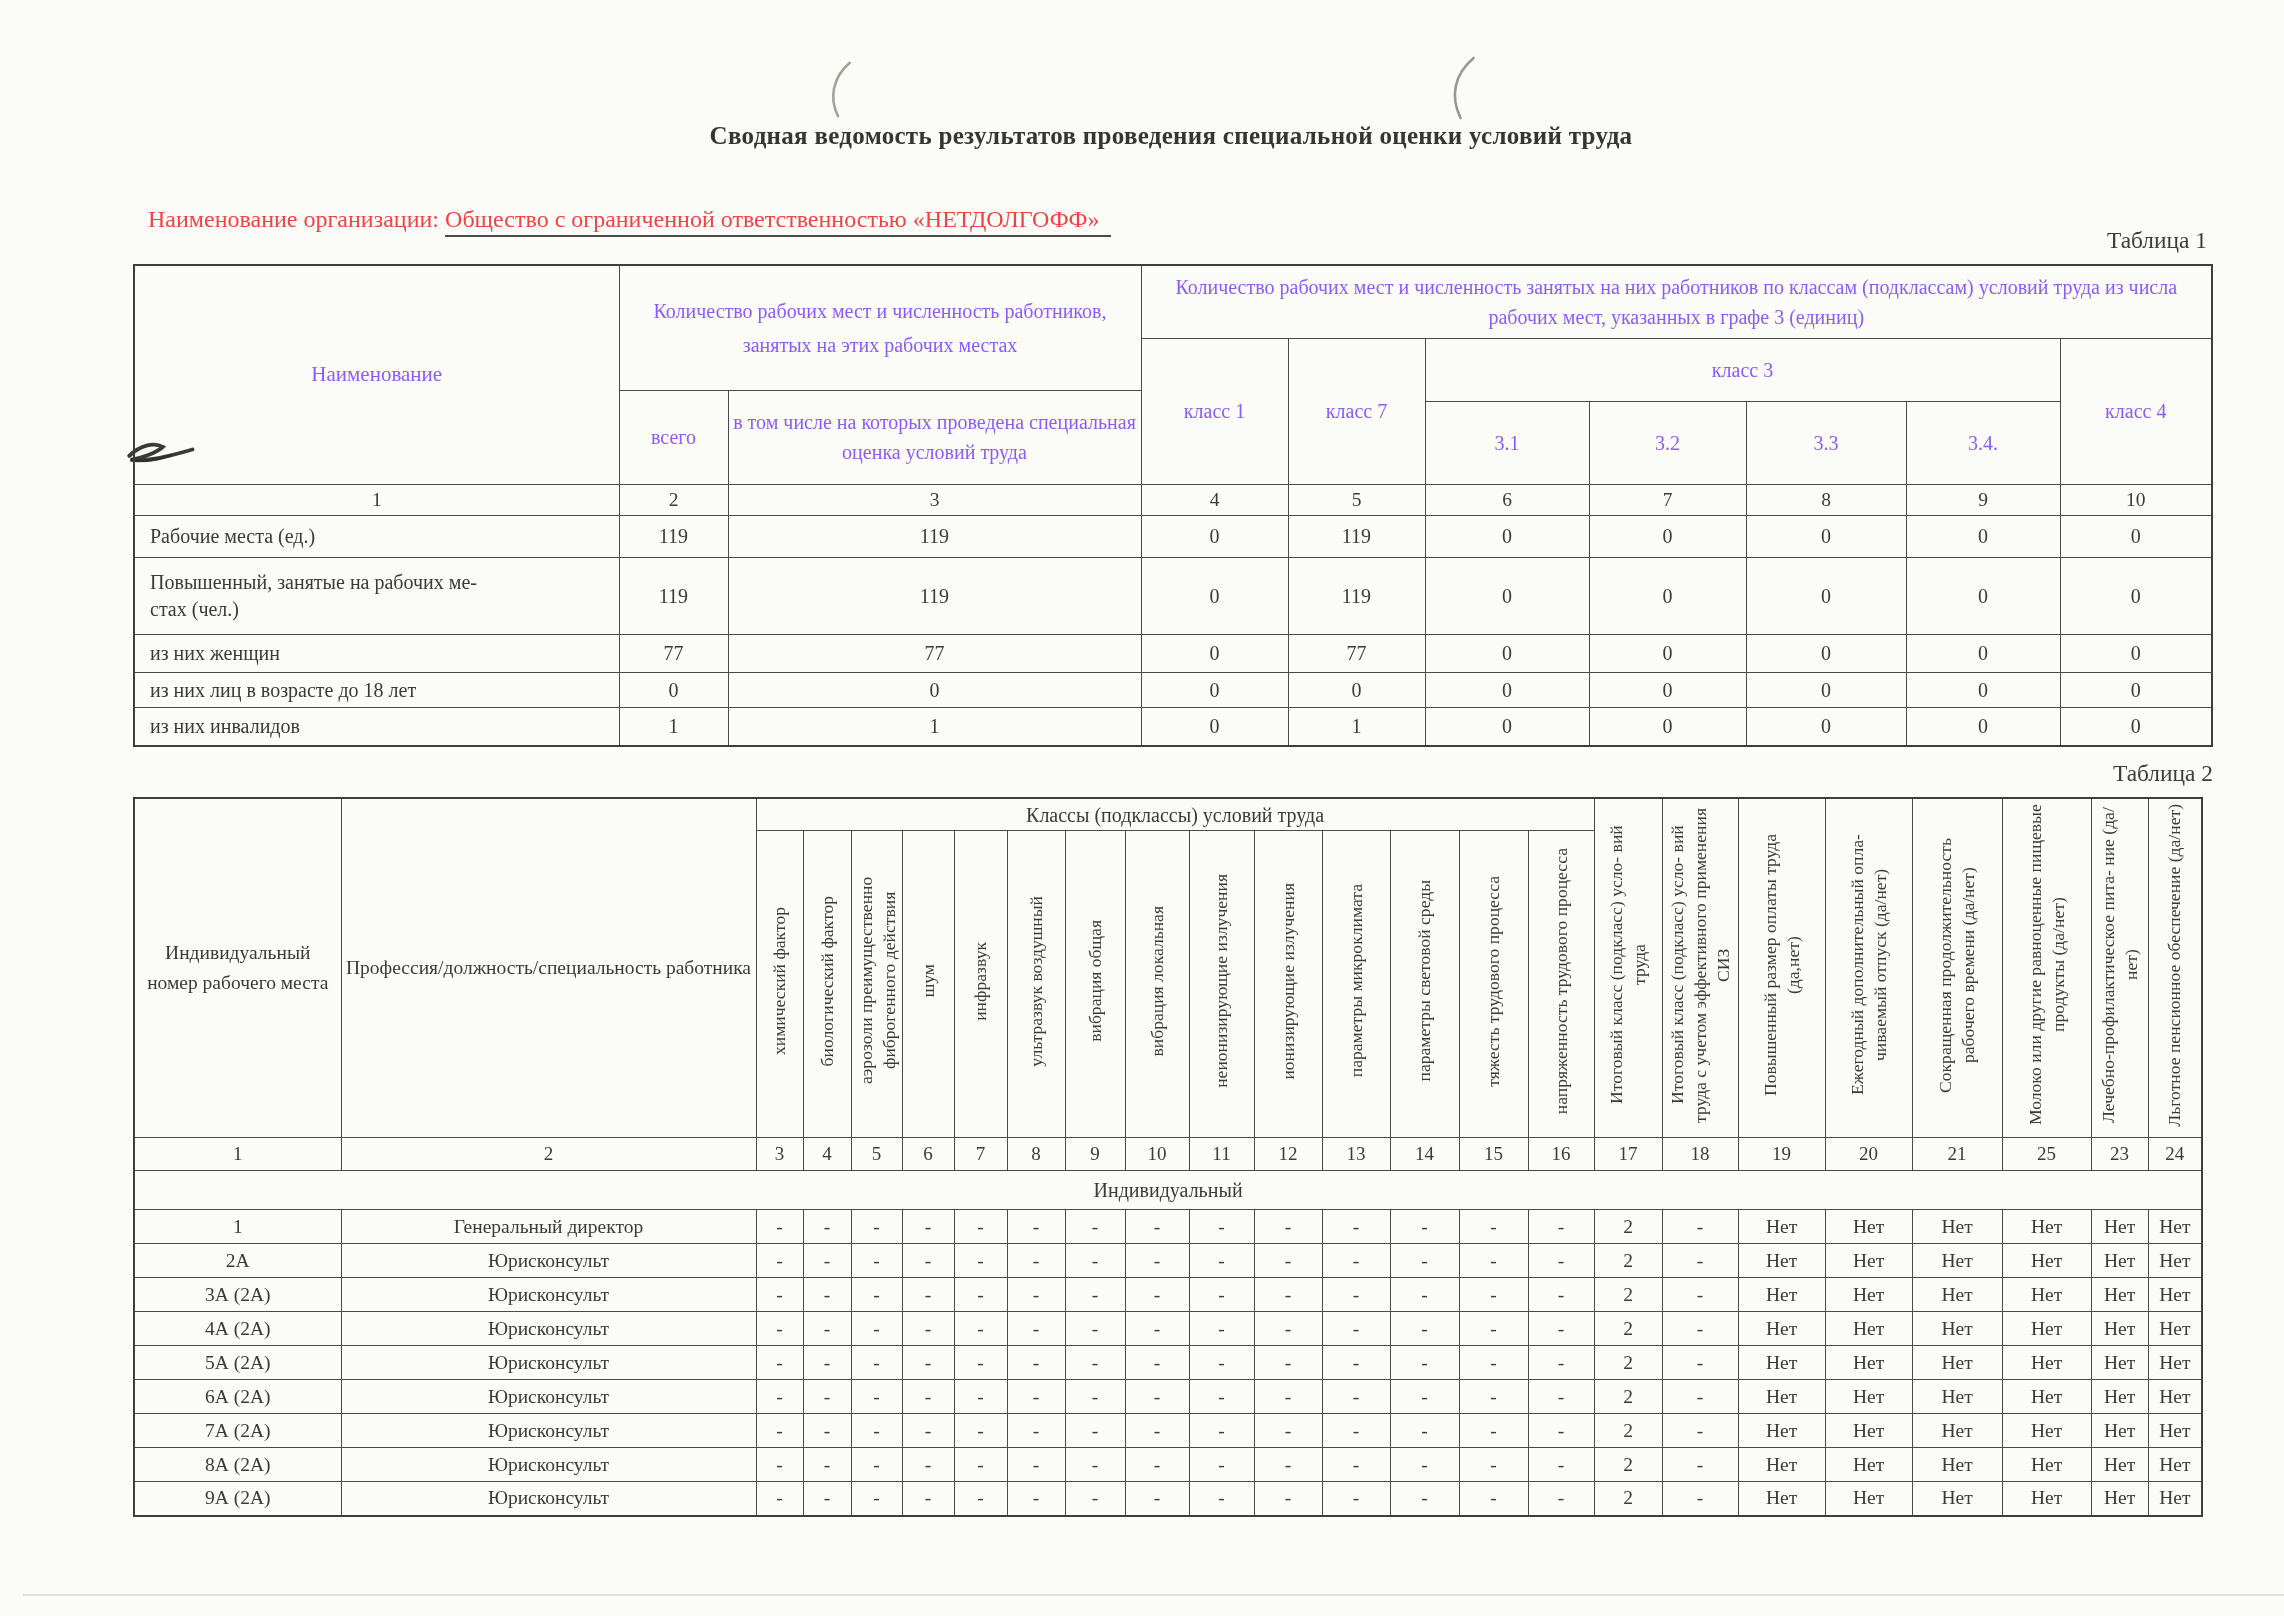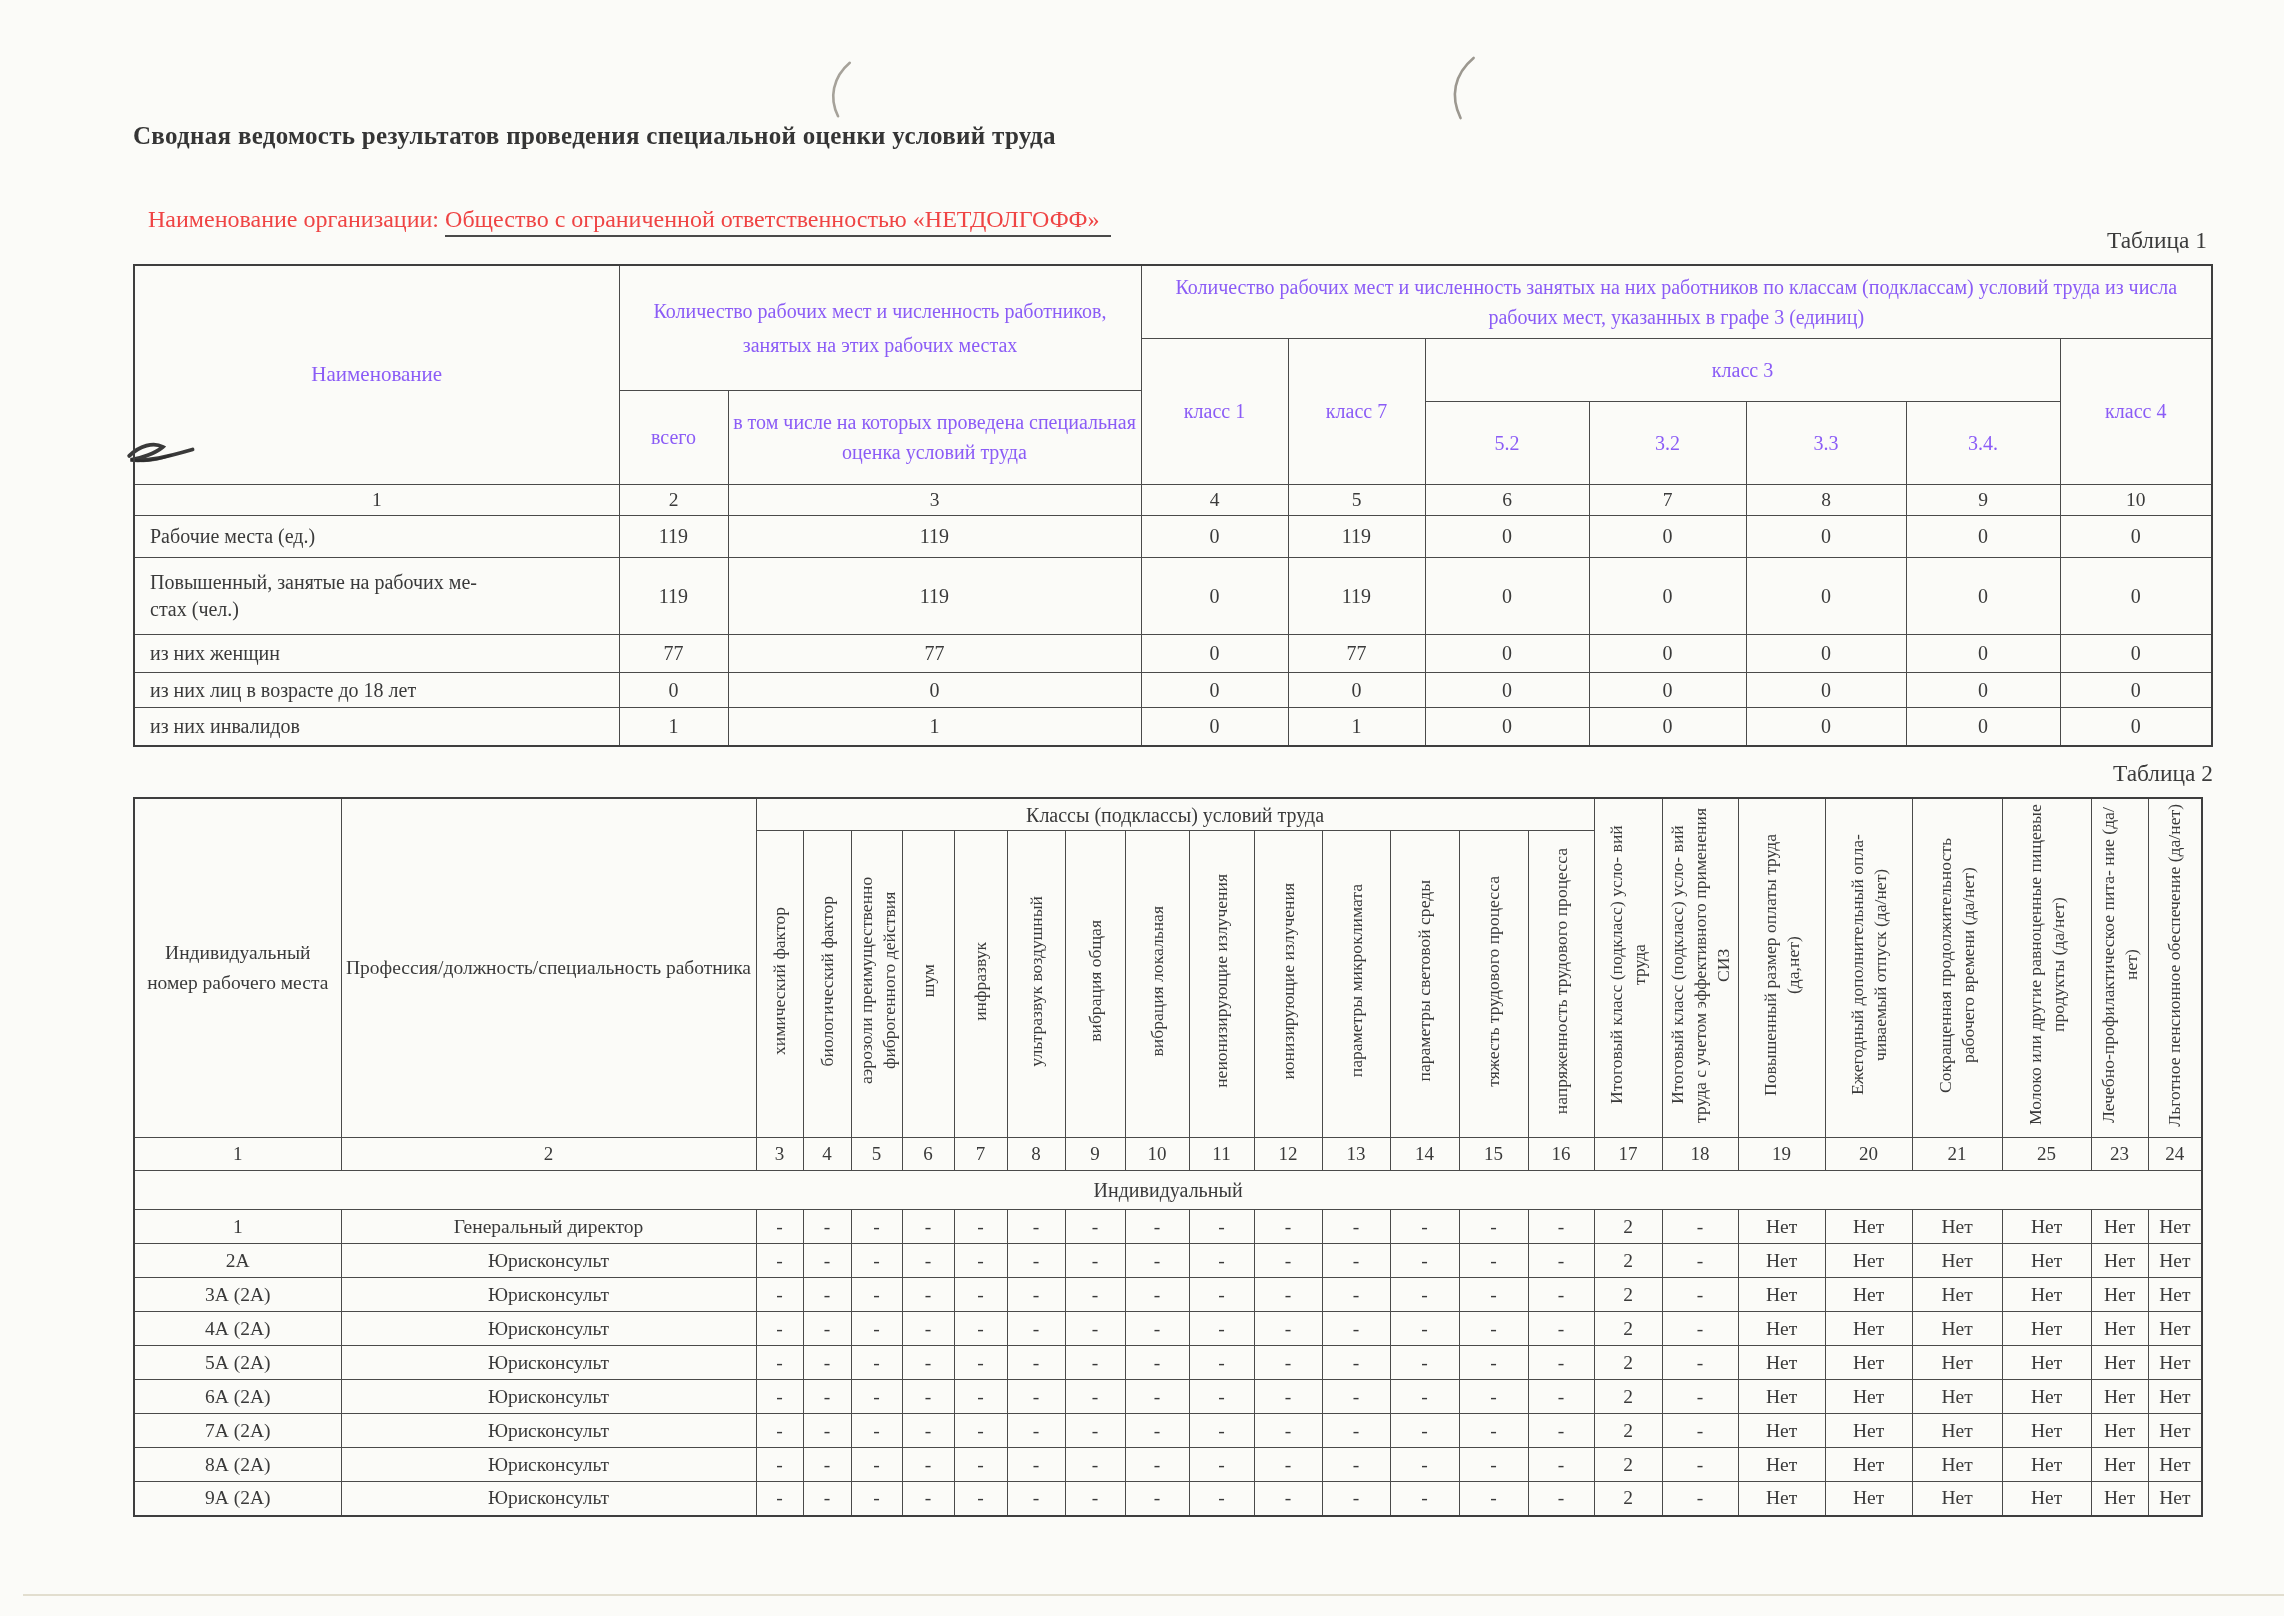--- a/index.html
+++ b/index.html
@@ -6,21 +6,21 @@
   body{
     width:2284px;height:1617px;
     background:#fbfbf8;
     font-family:"Liberation Serif","DejaVu Serif",serif;
     color:#3a3a3a;
     position:relative;
     overflow:hidden;
   }
   .page-title{
     position:absolute;left:133px;top:122px;width:2076px;
-    font-size:25px;font-weight:bold;color:#353535;
+    text-align:center;font-size:25px;font-weight:bold;color:#353535;
     letter-spacing:0.3px;
   }
   .org-line{
     position:absolute;left:148px;top:206px;font-size:24px;color:#ef4444;
     white-space:nowrap;
   }
   .org-value{
     border-bottom:2px solid #4a4a4a;padding-bottom:3.3px;padding-right:11.7px;
   }
   .tbl-caption{
@@ -116,21 +116,21 @@
     <th rowspan="3">класс 1</th>
     <th rowspan="3">класс 7</th>
     <th colspan="4" rowspan="2">класс 3</th>
     <th rowspan="3">класс 4</th>
   </tr>
   <tr style="height:11.7px">
     <th rowspan="2">всего</th>
     <th rowspan="2">в том числе на которых проведена специальная оценка условий труда</th>
   </tr>
   <tr style="height:83px">
-    <th>5.2</th>
+    <th>3.1</th>
     <th>3.2</th>
     <th>3.3</th>
     <th>3.4.</th>
   </tr>
   <tr class="num-row" style="height:31px">
     <td>1</td>
     <td>2</td>
     <td>3</td>
     <td>4</td>
     <td>5</td>

